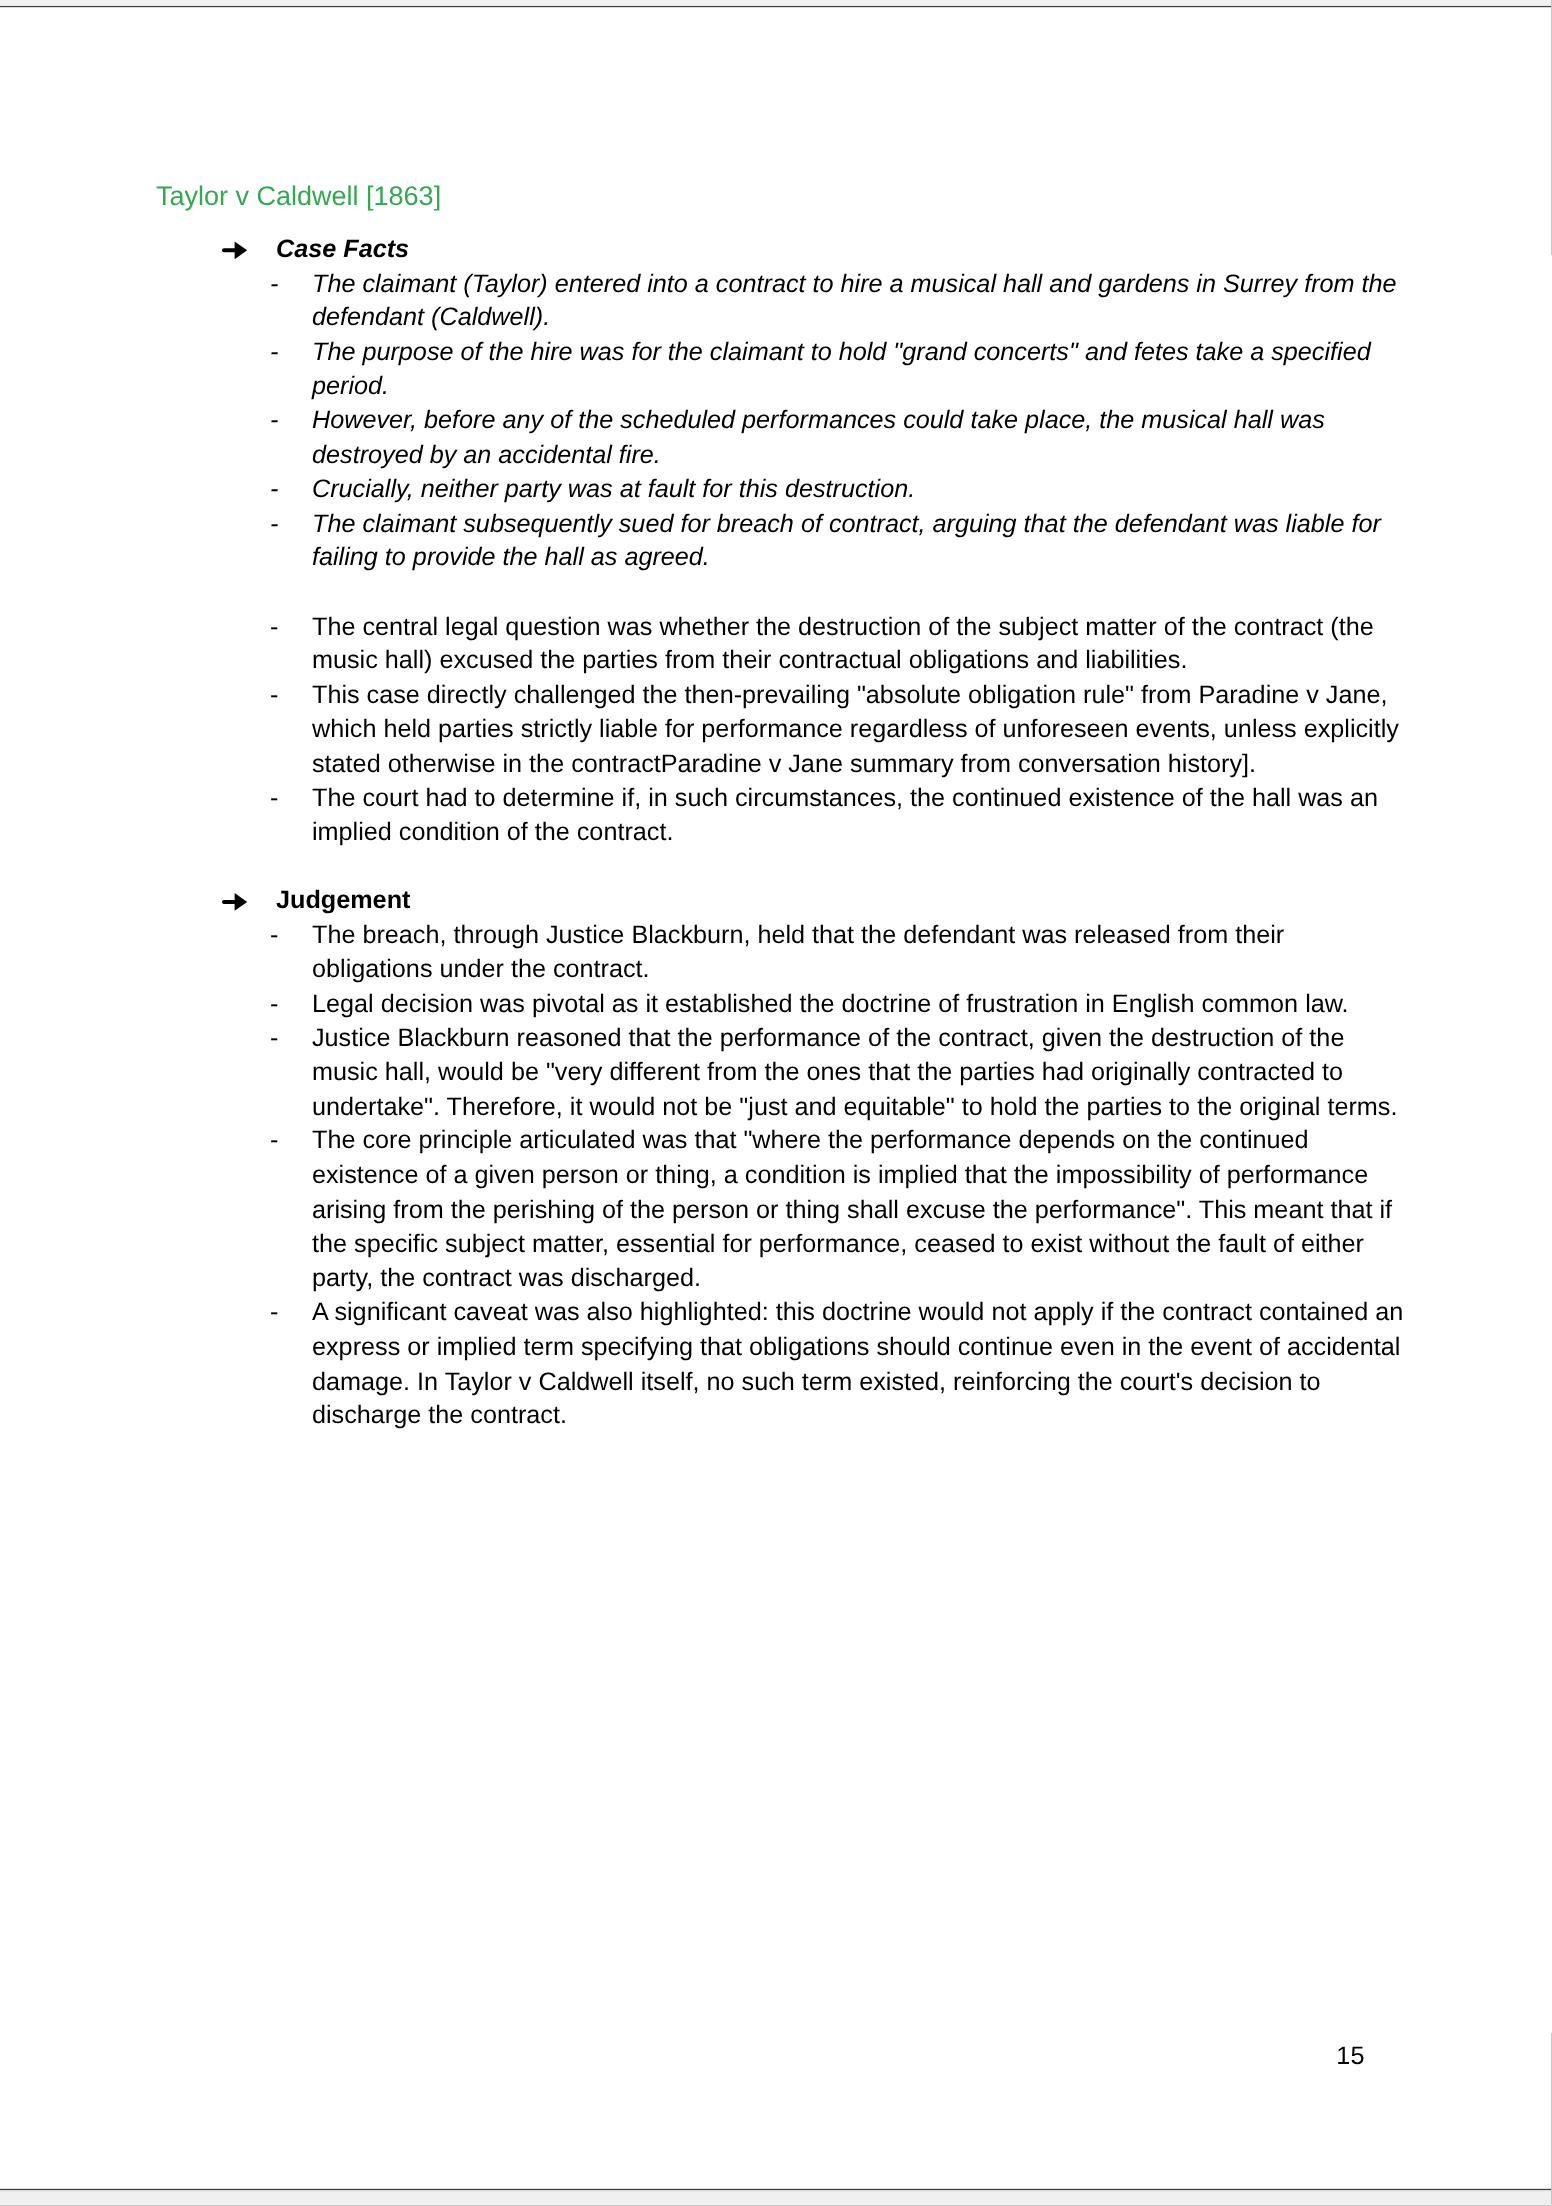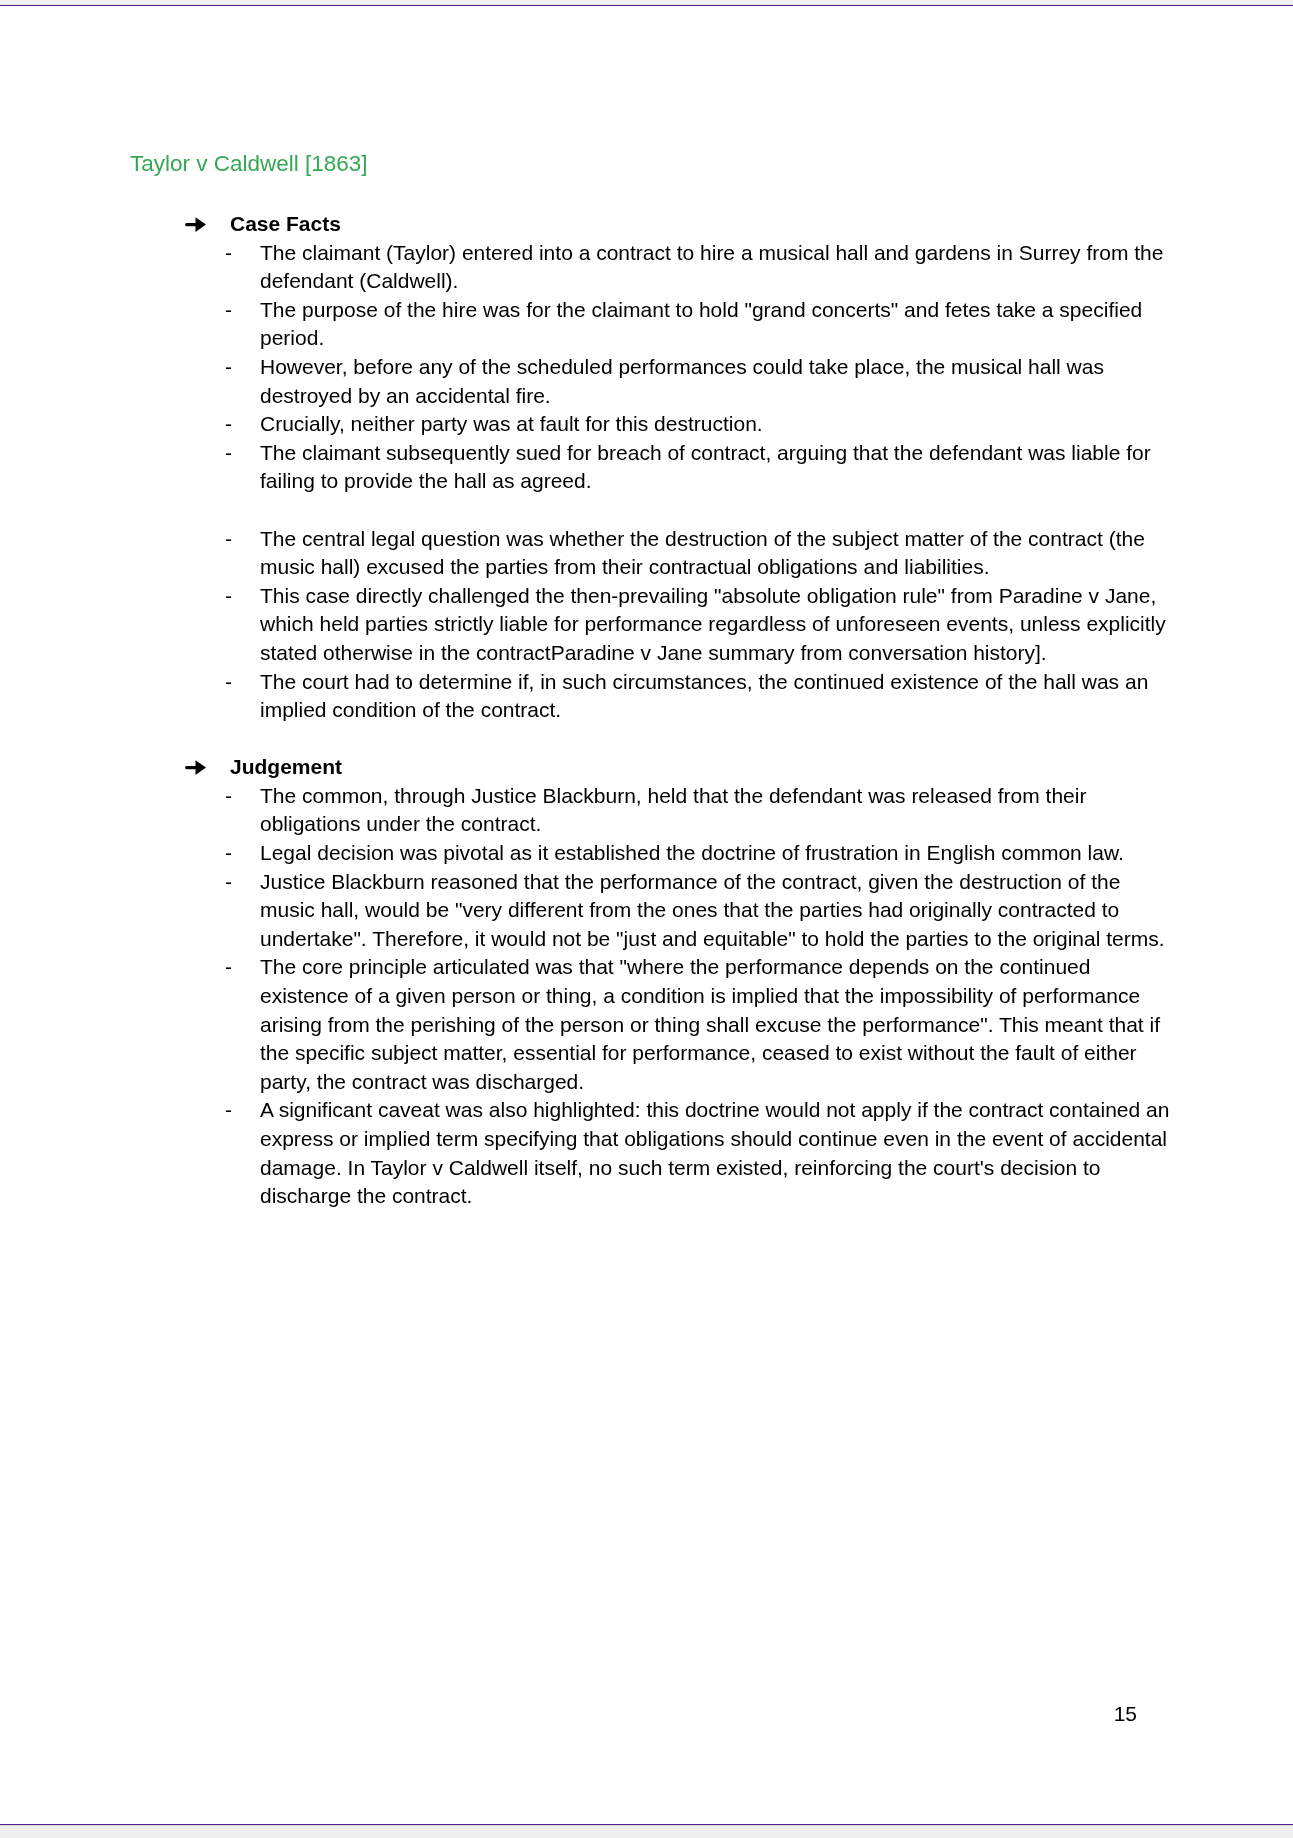--- a/index.html
+++ b/index.html
@@ -6,21 +6,21 @@
   html, body {
     width: 1293px;
     background: #ffffff;
     font-family: "Liberation Sans", sans-serif;
     -webkit-font-smoothing: antialiased;
   }
   .viewport {
     position: relative;
     width: 1293px;
     height: 1838px;
-    background: #4c1d95;
+    background: #404040;
     overflow: hidden;
   }
   .page-gap-top {
     position: absolute;
     top: 0; left: 0; right: 0;
     height: 5px;
     background: #f2f2f3;
     border-bottom: 1px solid #e9e9ea;
   }
   .page-gap-bottom {
@@ -48,21 +48,21 @@
     color: #34a853; 
     font-weight: 400;
   }
   .citation {
     margin-top: 8px;
     font-size: 25px;
     line-height: 30px;
     color: #000000;
   }
   .section { margin-top: 28.6px; }
-  .section.first { margin-top: 32px; }
+  .section.first { margin-top: 16px; font-style: italic; }
   .hrow {
     display: flex;
     margin-left: 55px;
     line-height: 28.6px;
     font-size: 21px;
   }
   .arrow-cell {
     flex: 0 0 45px;
     width: 45px;
   }
@@ -158,21 +158,21 @@
           <span class="arrow-cell">
             <svg width="22" height="17" viewBox="0 0 22 17" fill="#000000" xmlns="http://www.w3.org/2000/svg">
               <rect x="0" y="6.9" width="12" height="3.4" rx="1.7"></rect>
               <path d="M10.5 1.2 L21 8.6 L10.5 16 Z"></path>
             </svg>
           </span>
           <span class="hlabel">Judgement</span>
         </div>
         <div class="brow">
           <span class="dash-cell">-</span>
-          <span class="btext">The common, through Justice Blackburn, held that the defendant was released from their obligations under the contract.</span>
+          <span class="btext">The breach, through Justice Blackburn, held that the defendant was released from their obligations under the contract.</span>
         </div>
         <div class="brow">
           <span class="dash-cell">-</span>
           <span class="btext">Legal decision was pivotal as it established the doctrine of frustration in English common law.</span>
         </div>
         <div class="brow">
           <span class="dash-cell">-</span>
           <span class="btext">Justice Blackburn reasoned that the performance of the contract, given the destruction of the music hall, would be "very different from the ones that the parties had originally contracted to undertake". Therefore, it would not be "just and equitable" to hold the parties to the original terms.</span>
         </div>
         <div class="brow">

